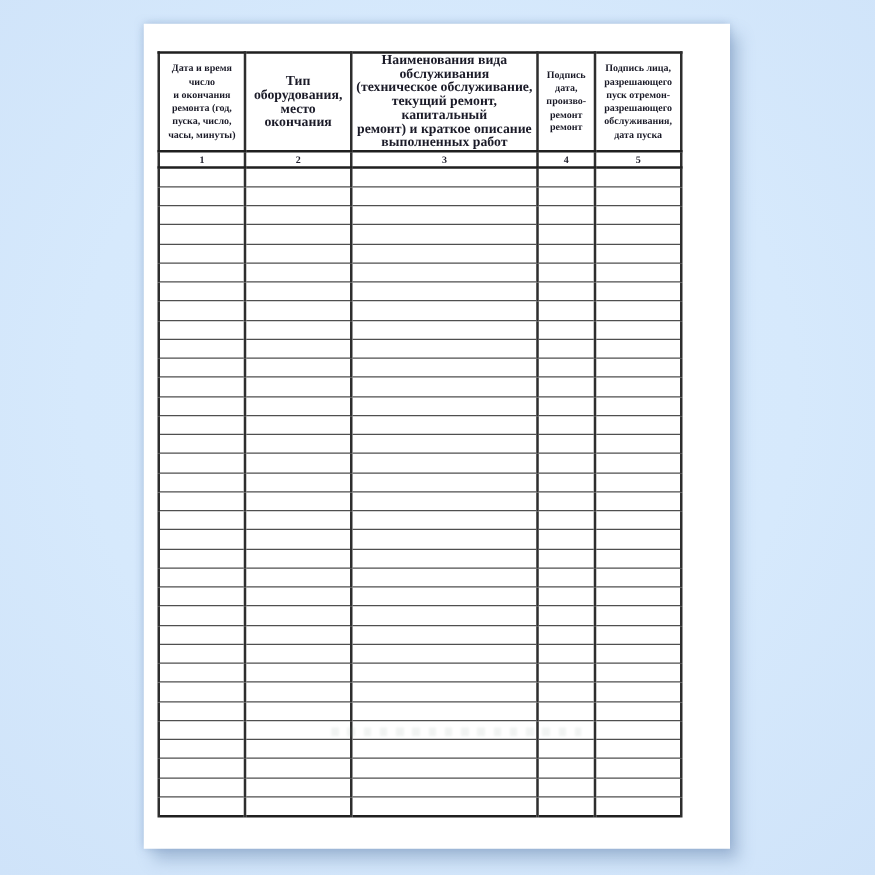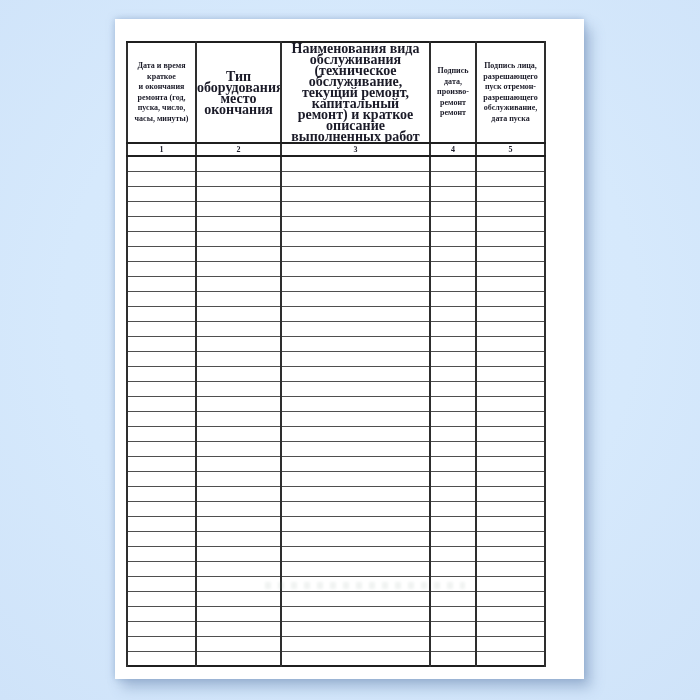--- a/index.html
+++ b/index.html
@@ -50,21 +50,21 @@
   tr.header-row {
     height: 69px;
   }
   tr.header-row th {
     border-top: 2px solid #1f1f1f;
     border-bottom: 2px solid #1f1f1f;
     font-size: 8px;
     line-height: 10.5px;
   }
   tr.header-row th.c1, tr.header-row th.c2 {
-    font-size: 14px;
+    font-size: 11px;
     line-height: 11px;
   }
   tr.number-row {
     height: 13px;
   }
   tr.number-row th {
     border-top: 2px solid #1f1f1f;
     border-bottom: 2px solid #1f1f1f;
     font-size: 8px;
     line-height: 11px;
@@ -92,25 +92,25 @@
     <table class="log">
       <colgroup>
           <col style="width: 69px;">
           <col style="width: 85px;">
           <col style="width: 149px;">
           <col style="width: 46px;">
           <col style="width: 69px;">
         </colgroup>
       <thead>
         <tr class="header-row">
-            <th class="c0"><span>Дата и время</span><br><span>краткое</span><br><span>и окончания</span><br><span>ремонта (год,</span><br><span>пуска, число,</span><br><span>часы, минуты)</span></th>
+            <th class="c0"><span>Дата и время</span><br><span>число</span><br><span>и окончания</span><br><span>ремонта (год,</span><br><span>пуска, число,</span><br><span>часы, минуты)</span></th>
             <th class="c1"><span>Тип оборудования,</span><br><span>место окончания</span></th>
             <th class="c2"><span>Наименования вида обслуживания</span><br><span>(техническое обслуживание,</span><br><span>текущий ремонт, капитальный</span><br><span>ремонт) и краткое описание</span><br><span>выполненных работ</span></th>
             <th class="c3"><span>Подпись</span><br><span>дата,</span><br><span>произво-</span><br><span>ремонт</span><br><span>ремонт</span></th>
-            <th class="c4"><span>Подпись лица,</span><br><span>разрешающего</span><br><span>пуск отремон-</span><br><span>разрешающего</span><br><span>обслуживание,</span><br><span>дата пуска</span></th>
+            <th class="c4"><span>Подпись лица,</span><br><span>разрешающего</span><br><span>пуск отремон-</span><br><span>разрешающего</span><br><span>обслуживания,</span><br><span>дата пуска</span></th>
           </tr>
         <tr class="number-row">
             <th class="c0">1</th>
             <th class="c1">2</th>
             <th class="c2">3</th>
             <th class="c3">4</th>
             <th class="c4">5</th>
           </tr>
       </thead>
       <tbody>

